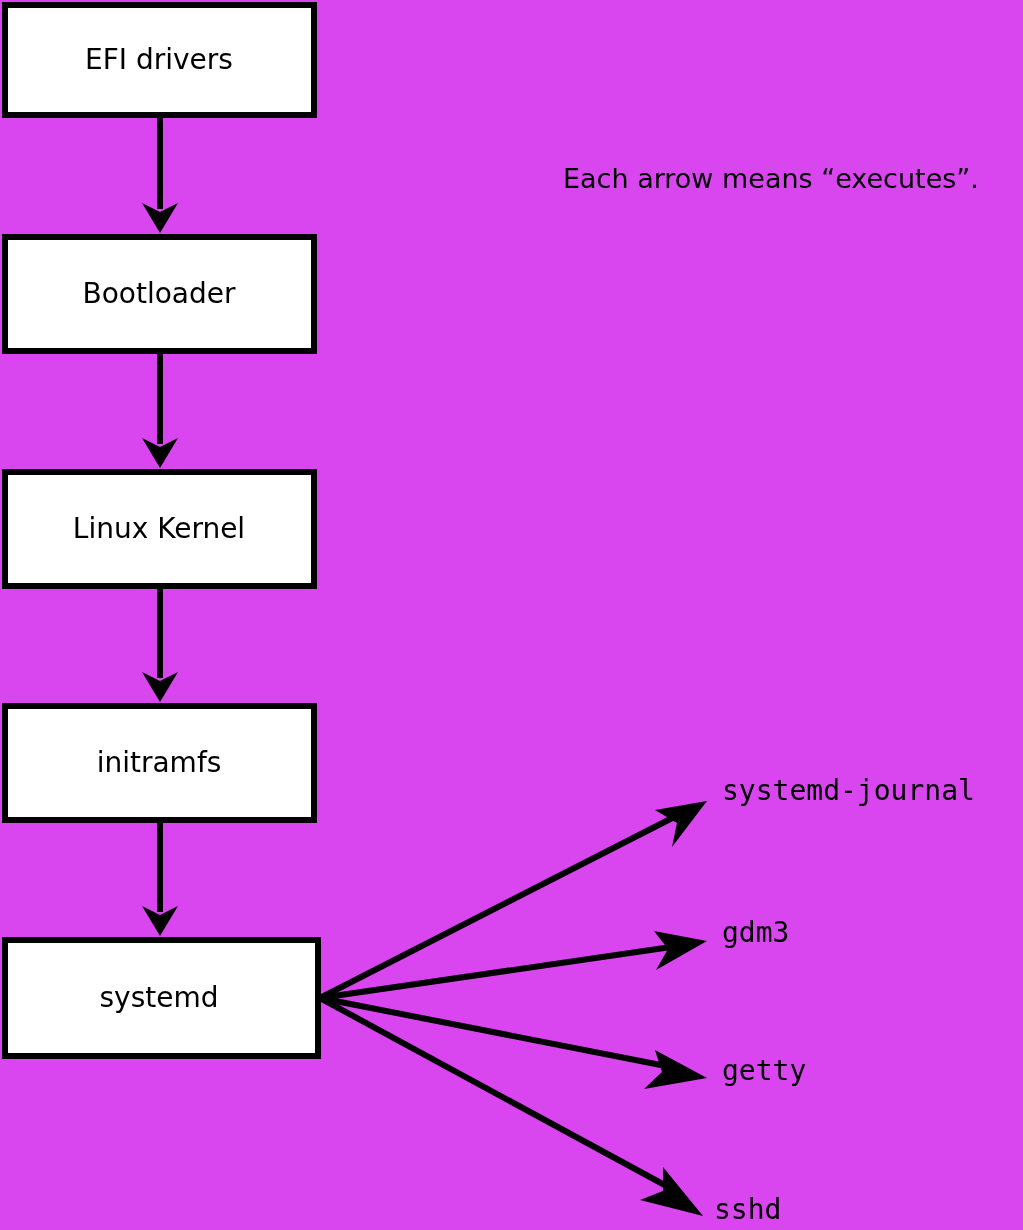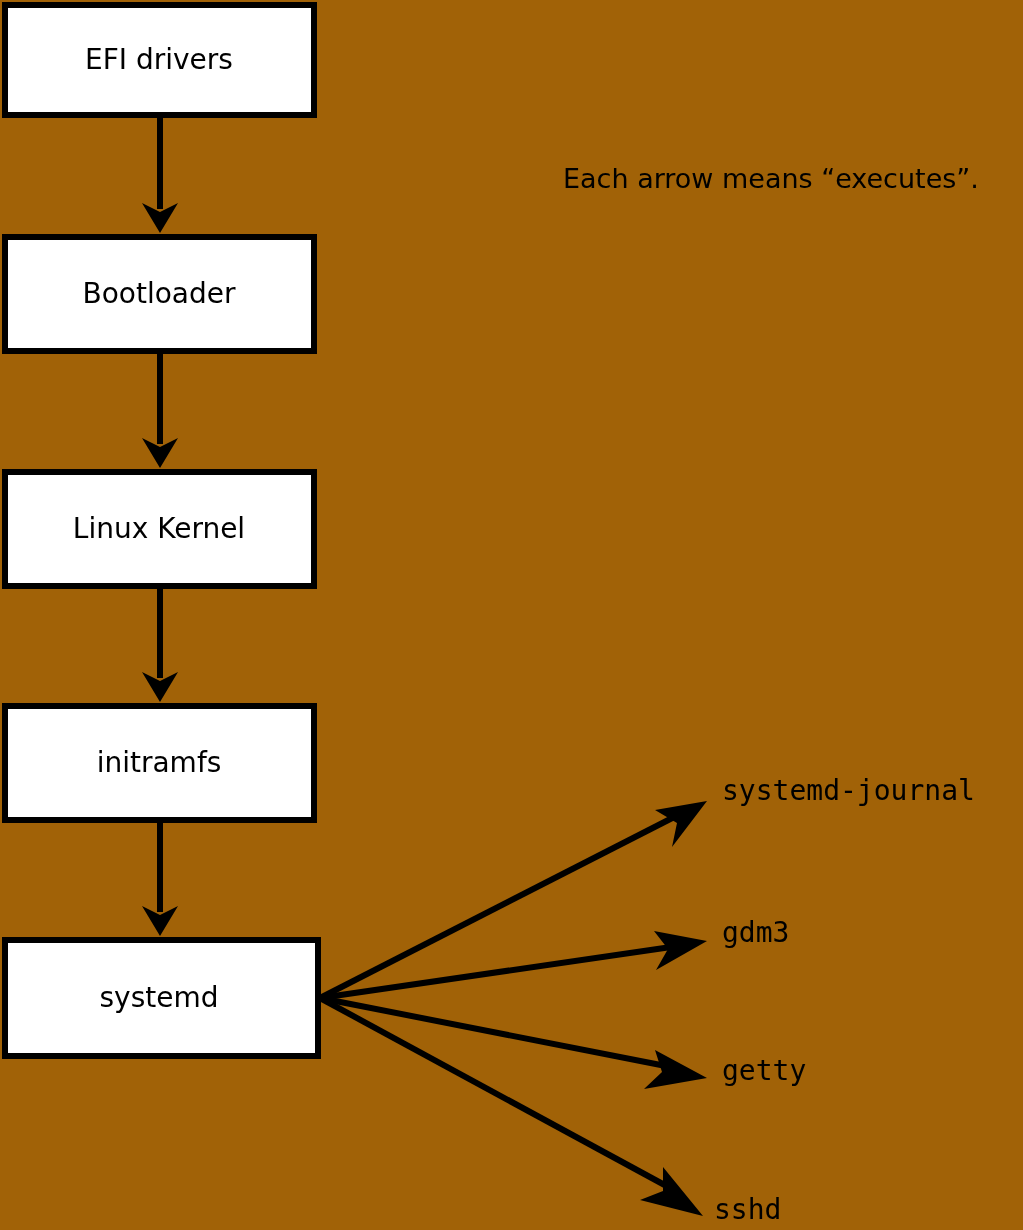--- a/index.html
+++ b/index.html
@@ -5,21 +5,21 @@
 <style>
   html, body {
     margin: 0;
     padding: 0;
     background: #ffffff;
   }
   #canvas {
     position: relative;
     width: 1023px;
     height: 1230px;
-    background: #a16207;
+    background: #d946ef;
     overflow: hidden;
     font-family: "DejaVu Sans", sans-serif;
   }
   #diagram-svg {
     position: absolute;
     top: 0;
     left: 0;
     width: 1023px;
     height: 1230px;
     display: block;

